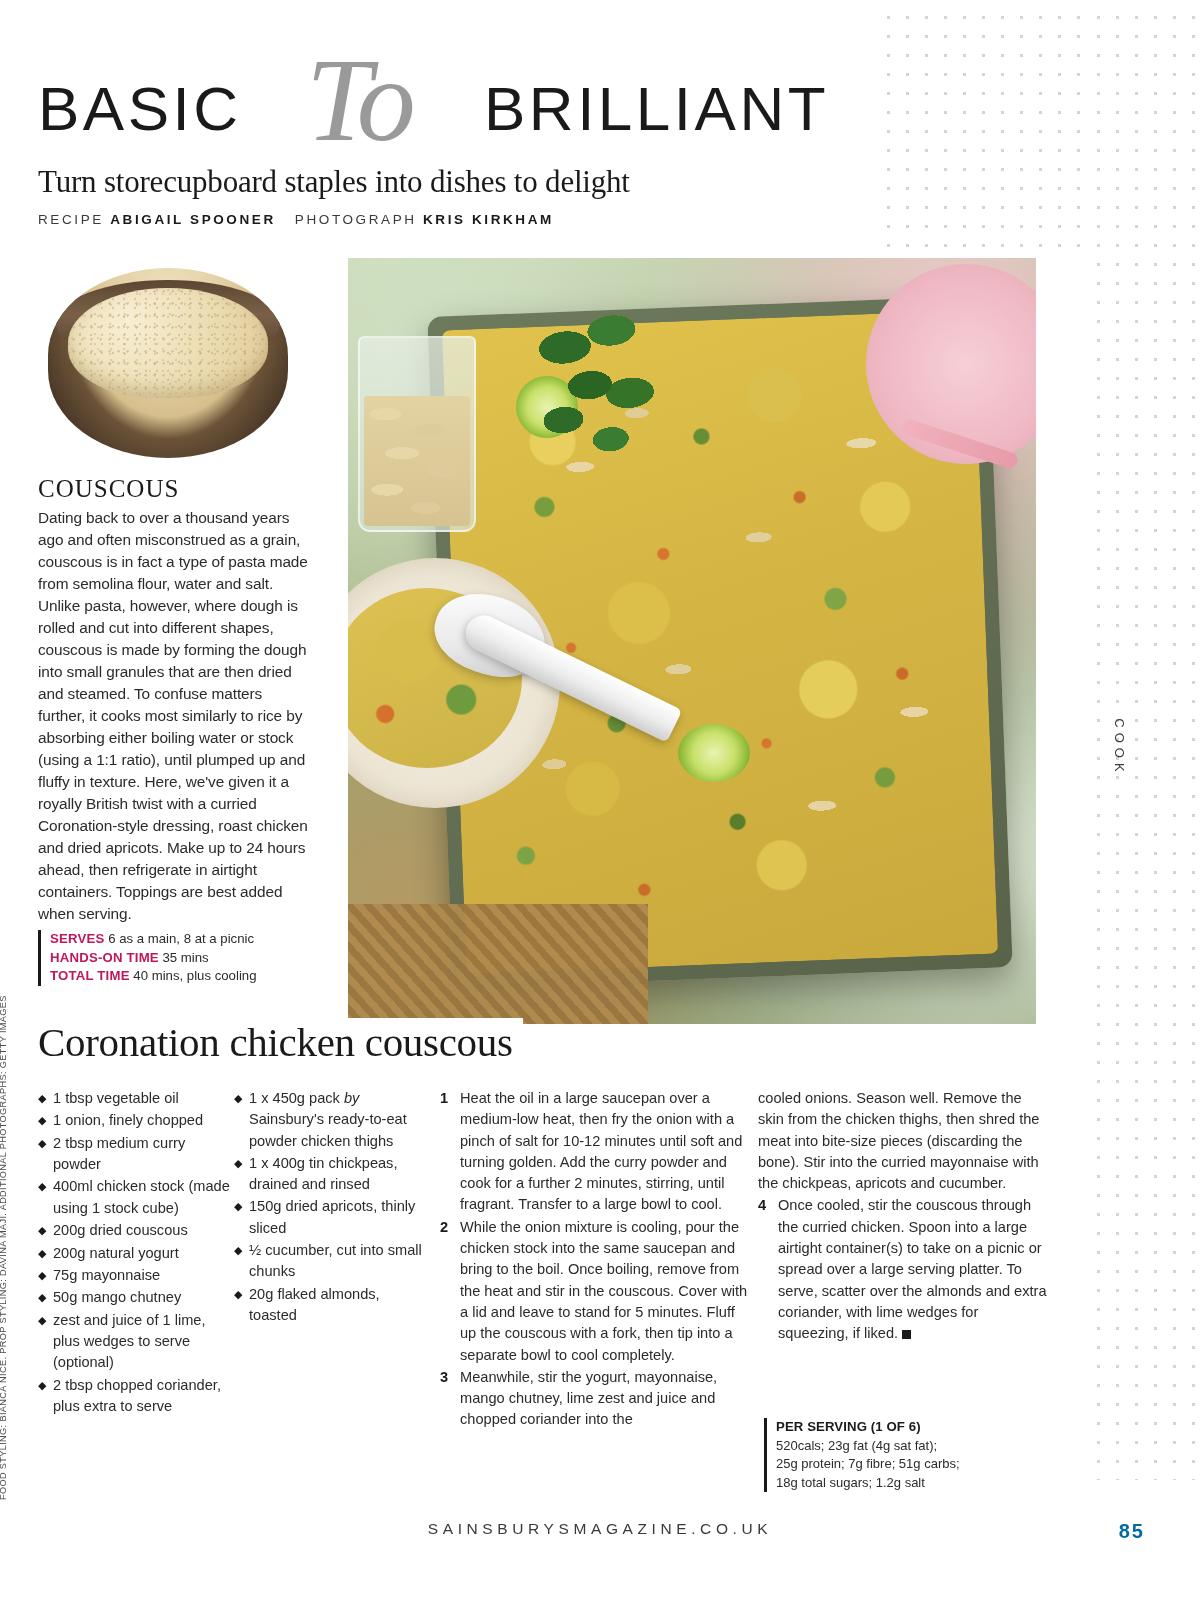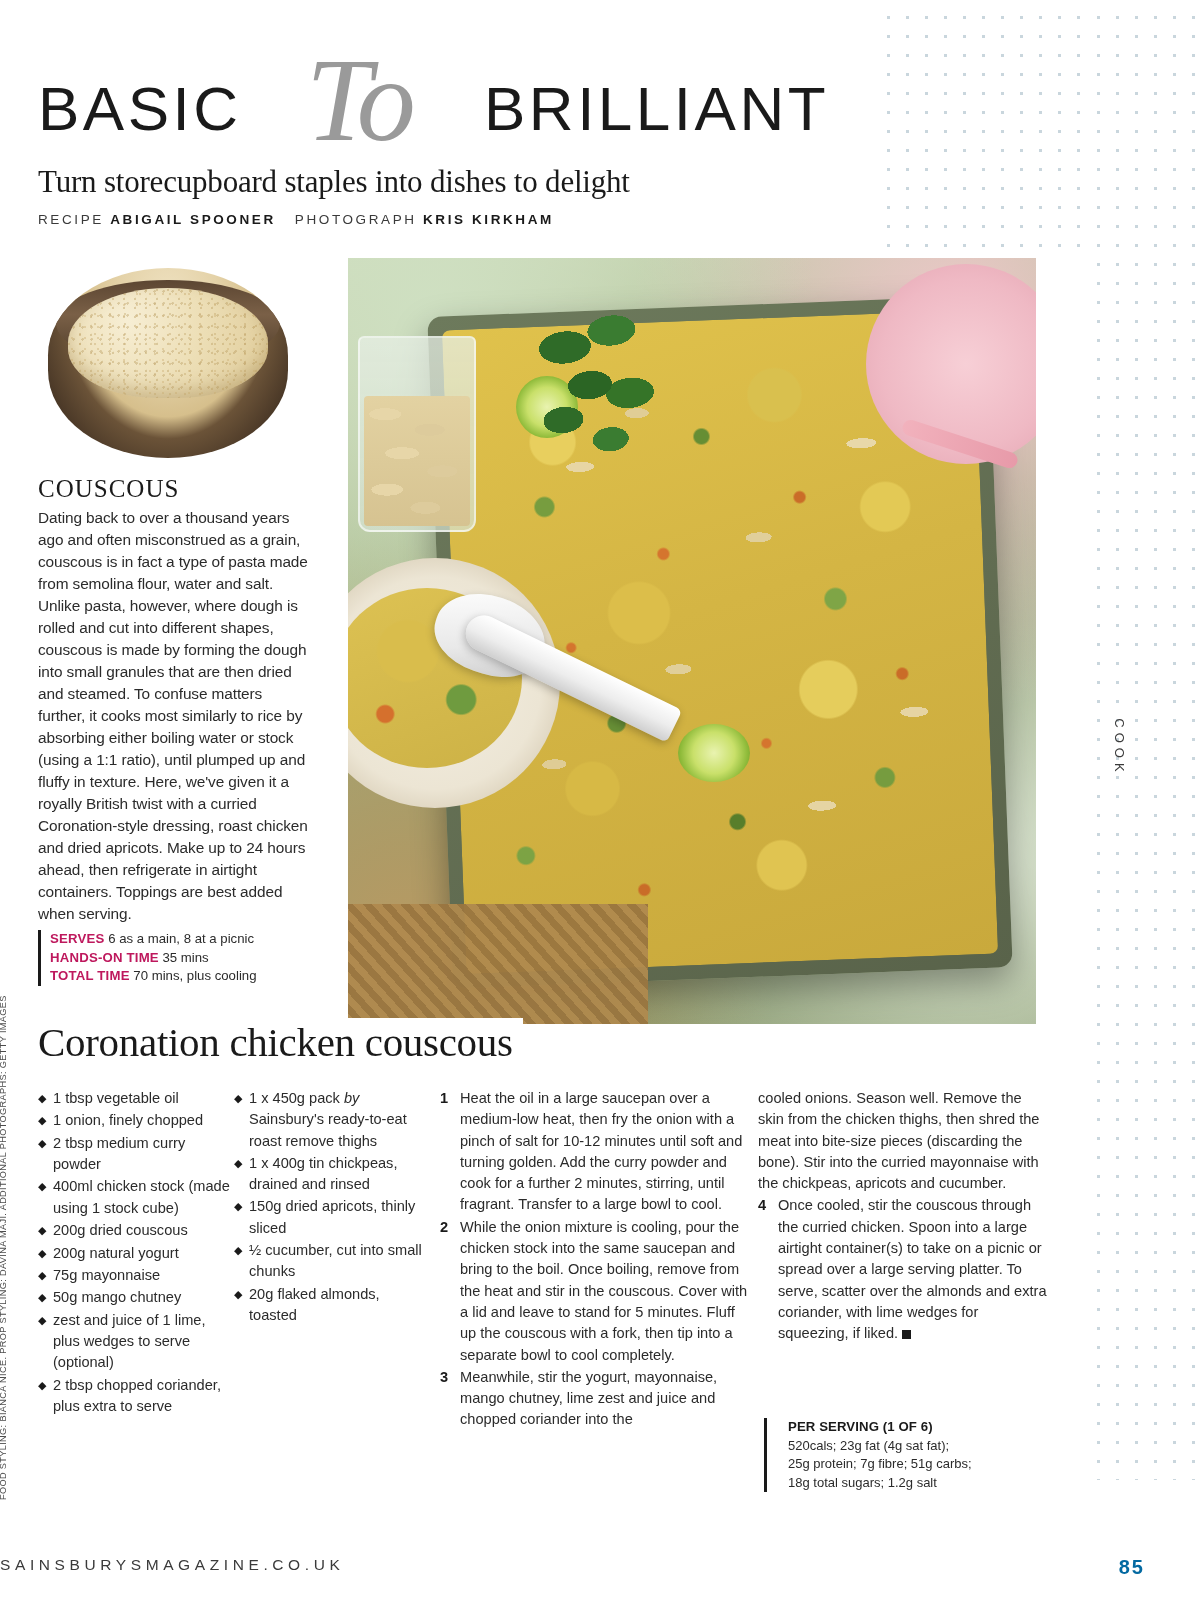--- a/index.html
+++ b/index.html
@@ -467,42 +467,41 @@
     vertical-align: -1px;
   }
 
   
   .per-serving {
     position: absolute;
     left: 764px;
     top: 1418px;
     width: 280px;
     border-left: 3.5px solid #1a1a1a;
-    padding-left: 21px;
+    padding-left: 9px;
     font-size: 13px;
     line-height: 1.42;
     color: #2b2b2b;
     z-index: 2;
   }
   .per-serving-title {
     font-weight: bold;
     color: #1a1a1a;
     letter-spacing: .1px;
     font-size: 13.2px;
   }
 
   
   .footer {
     position: absolute;
     left: 0;
     top: 1520px;
     width: 1200px;
-    text-align: left;
+    text-align: center;
     z-index: 3;
-    margin-top: 36px;
   }
   .footer-url {
     display: inline-block;
     font-size: 15.5px;
     letter-spacing: 4.6px;
     color: #3a3a3a;
   }
   .footer-page {
     position: absolute;
     right: 55px;
@@ -554,21 +553,21 @@
   <div>
     <b>SERVES</b>
     <span>6 as a main, 8 at a picnic</span>
   </div>
   <div>
     <b>HANDS-ON TIME</b>
     <span>35 mins</span>
   </div>
   <div>
     <b>TOTAL TIME</b>
-    <span>70 mins, plus cooling</span>
+    <span>40 mins, plus cooling</span>
   </div>
 </div>
 
 <div class="hero-photo">
   <div class="hero-bg"></div>
   <div class="hero-pink-plate"></div>
   <div class="hero-fork"></div>
   <div class="hero-plate"></div>
   <div class="hero-basket"></div>
   <div class="hero-jar"></div>
@@ -626,21 +625,21 @@
       </div>
     <div class="ing-item">
         <span class="ing-bullet">◆</span>
         <span class="ing-text">2 tbsp chopped coriander, plus extra to serve</span>
       </div>
   </div>
 
   <div class="col col-ing-2">
     <div class="ing-item">
       <span class="ing-bullet">◆</span>
-      <span class="ing-text"><span>1 x 450g pack </span><i>by</i><span> Sainsbury's ready-to-eat roast remove thighs</span></span>
+      <span class="ing-text"><span>1 x 450g pack </span><i>by</i><span> Sainsbury's ready-to-eat powder chicken thighs</span></span>
     </div>
     <div class="ing-item">
         <span class="ing-bullet">◆</span>
         <span class="ing-text">1 x 400g tin chickpeas, drained and rinsed</span>
       </div>
     <div class="ing-item">
         <span class="ing-bullet">◆</span>
         <span class="ing-text">150g dried apricots, thinly sliced</span>
       </div>
     <div class="ing-item">

